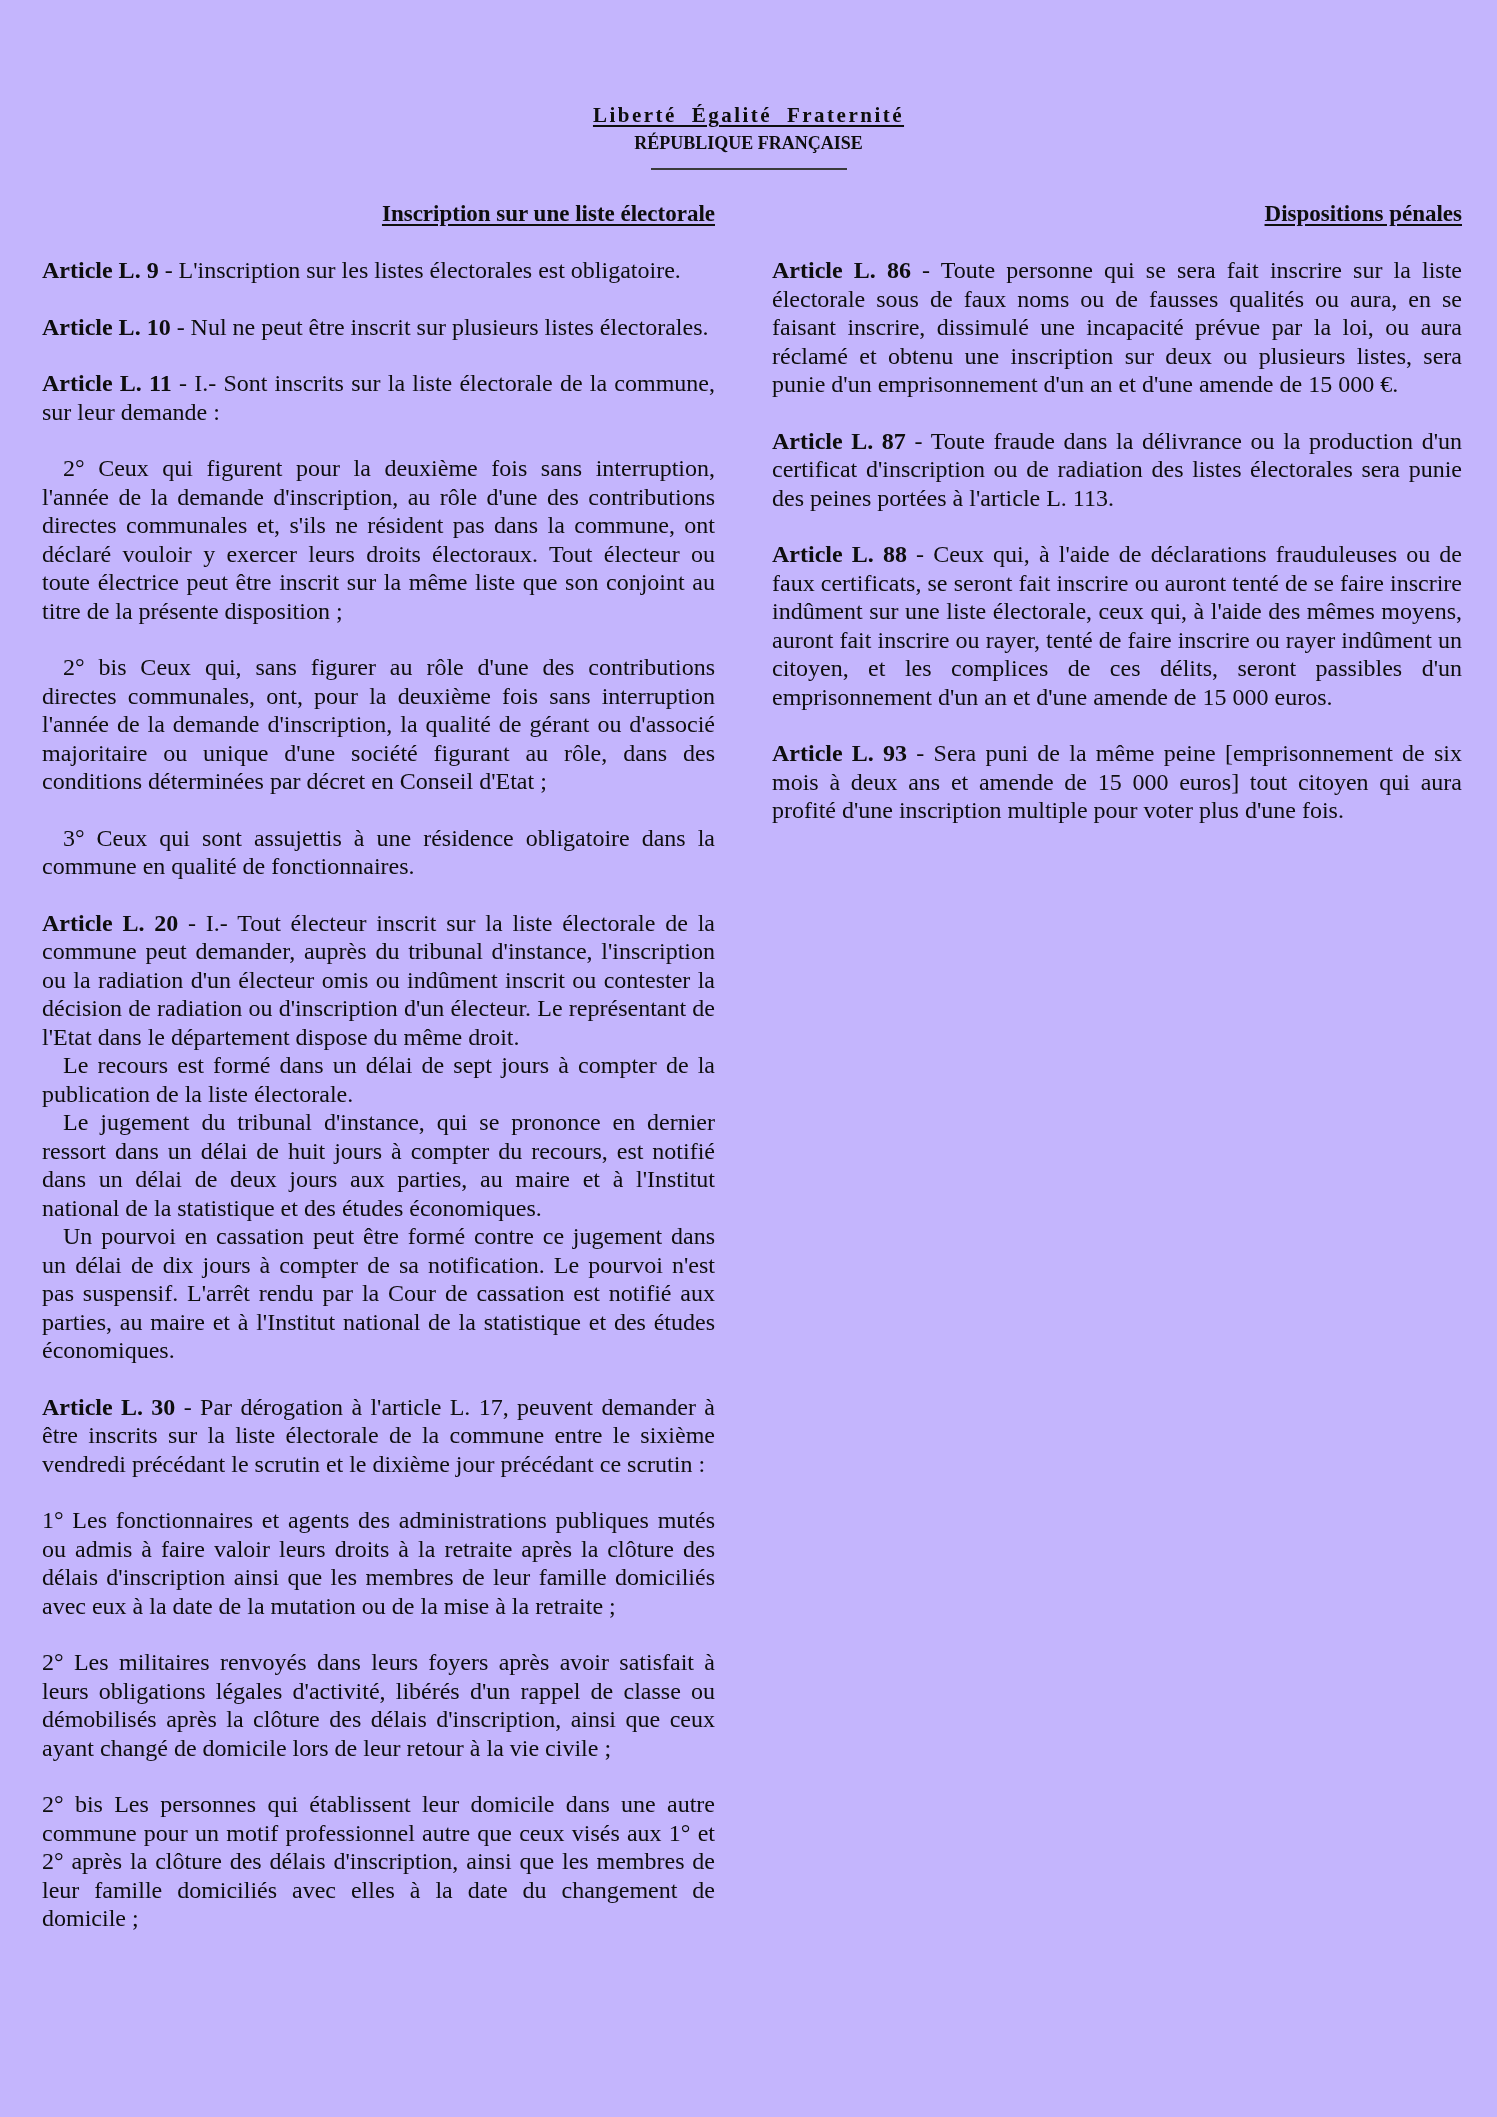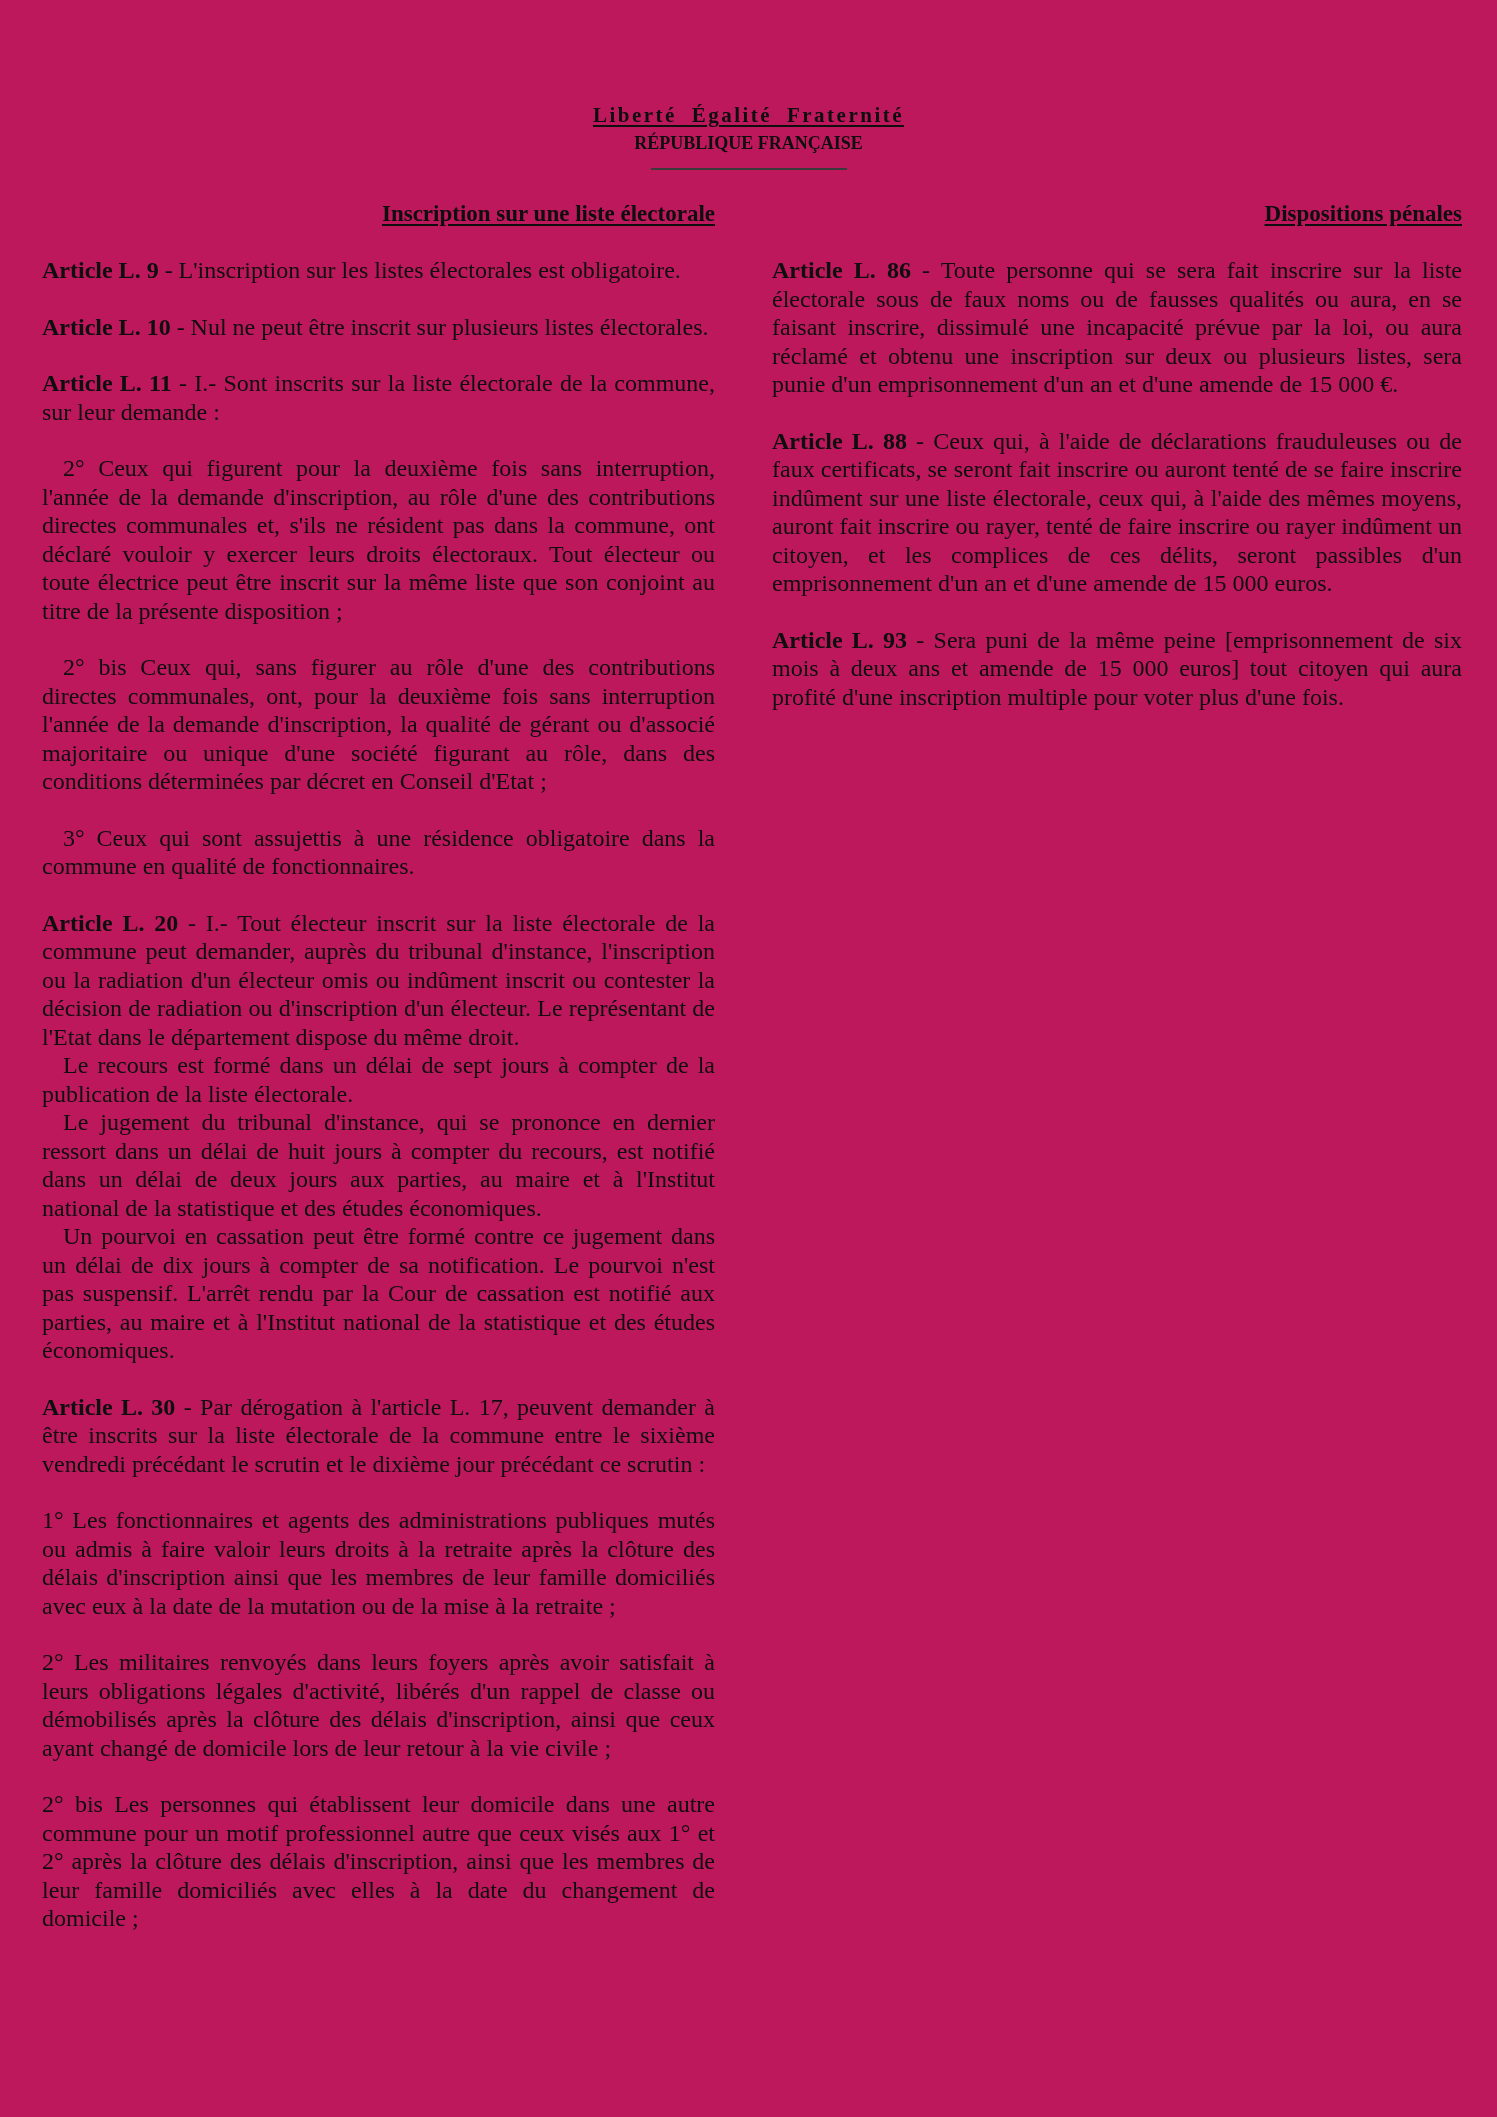--- a/index.html
+++ b/index.html
@@ -5,21 +5,21 @@
   html, body {
     margin: 0;
     padding: 0;
     background: #ffffff;
   }
   .page {
     position: relative;
     width: 1497px;
     height: 2117px;
     margin: 0 auto;
-    background: #be185d;
+    background: #c4b5fd;
     color: #0e0e0e;
     font-family: "Liberation Serif", "DejaVu Serif", serif;
     overflow: hidden;
   }
   .header {
     text-align: center;
     padding-top: 103px;
   }
   .motto {
     display: inline-block;
@@ -127,20 +127,21 @@
       <p class="para">2° Les militaires renvoyés dans leurs foyers après avoir satisfait à leurs obligations légales d'activité, libérés d'un rappel de classe ou démobilisés après la clôture des délais d'inscription, ainsi que ceux ayant changé de domicile lors de leur retour à la vie civile ;</p>
       <p class="para">2° bis Les personnes qui établissent leur domicile dans une autre commune pour un motif professionnel autre que ceux visés aux 1° et 2° après la clôture des délais d'inscription, ainsi que les membres de leur famille domiciliés avec elles à la date du changement de domicile ;</p>
 
     </div>
 
     <div class="col col-right">
       <h2 class="col-heading">Dispositions pénales</h2>
 
       <p class="para"><strong class="lbl">Article L. 86</strong><span> - Toute personne qui se sera fait inscrire sur la liste électorale sous de faux noms ou de fausses qualités ou aura, en se faisant inscrire, dissimulé une incapacité prévue par la loi, ou aura réclamé et obtenu une inscription sur deux ou plusieurs listes, sera punie d'un emprisonnement d'un an et d'une amende de 15&nbsp;000&nbsp;€.</span></p>
 
+      <p class="para"><strong class="lbl">Article L. 87</strong><span> - Toute fraude dans la délivrance ou la production d'un certificat d'inscription ou de radiation des listes électorales sera punie des peines portées à l'article L. 113.</span></p>
 
       <p class="para"><strong class="lbl">Article L. 88</strong><span> - Ceux qui, à l'aide de déclarations frauduleuses ou de faux certificats, se seront fait inscrire ou auront tenté de se faire inscrire indûment sur une liste électorale, ceux qui, à l'aide des mêmes moyens, auront fait inscrire ou rayer, tenté de faire inscrire ou rayer indûment un citoyen, et les complices de ces délits, seront passibles d'un emprisonnement d'un an et d'une amende de 15&nbsp;000 euros.</span></p>
 
       <p class="para"><strong class="lbl">Article L. 93</strong><span> - Sera puni de la même peine [emprisonnement de six mois à deux ans et amende de 15&nbsp;000 euros] tout citoyen qui aura profité d'une inscription multiple pour voter plus d'une fois.</span></p>
     </div>
 
   </div>
 </div>
 
 </body></html>

